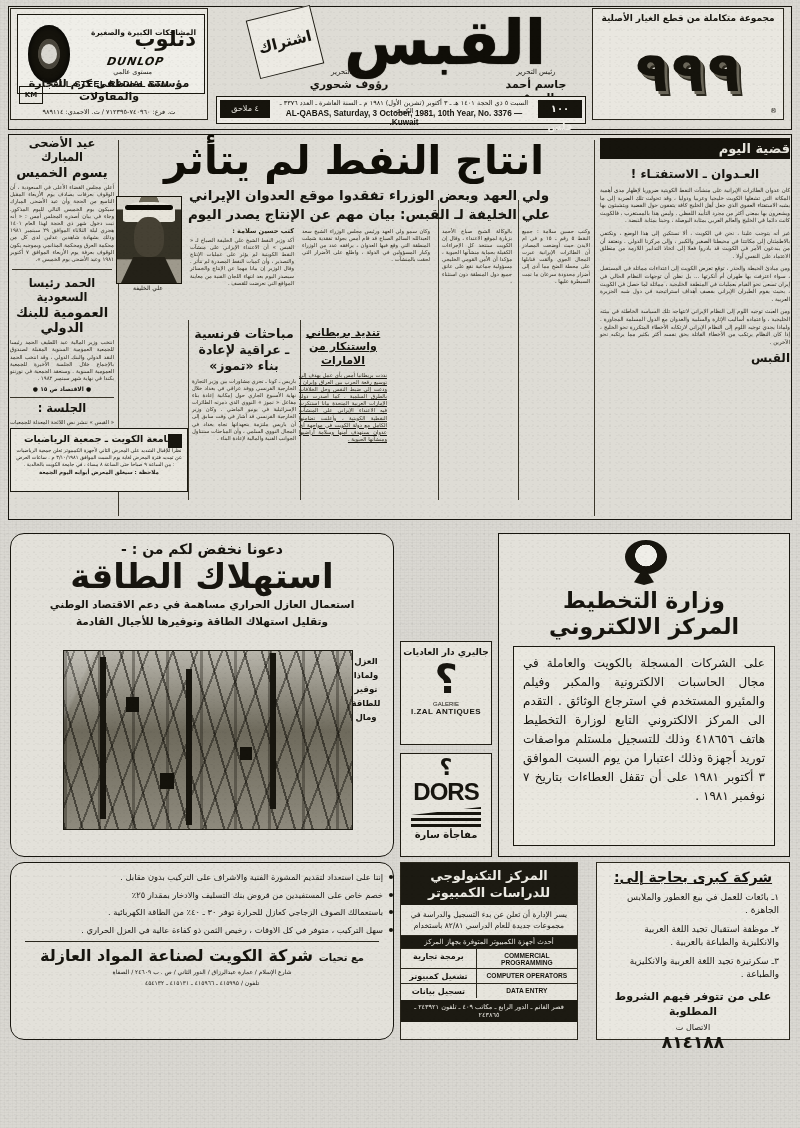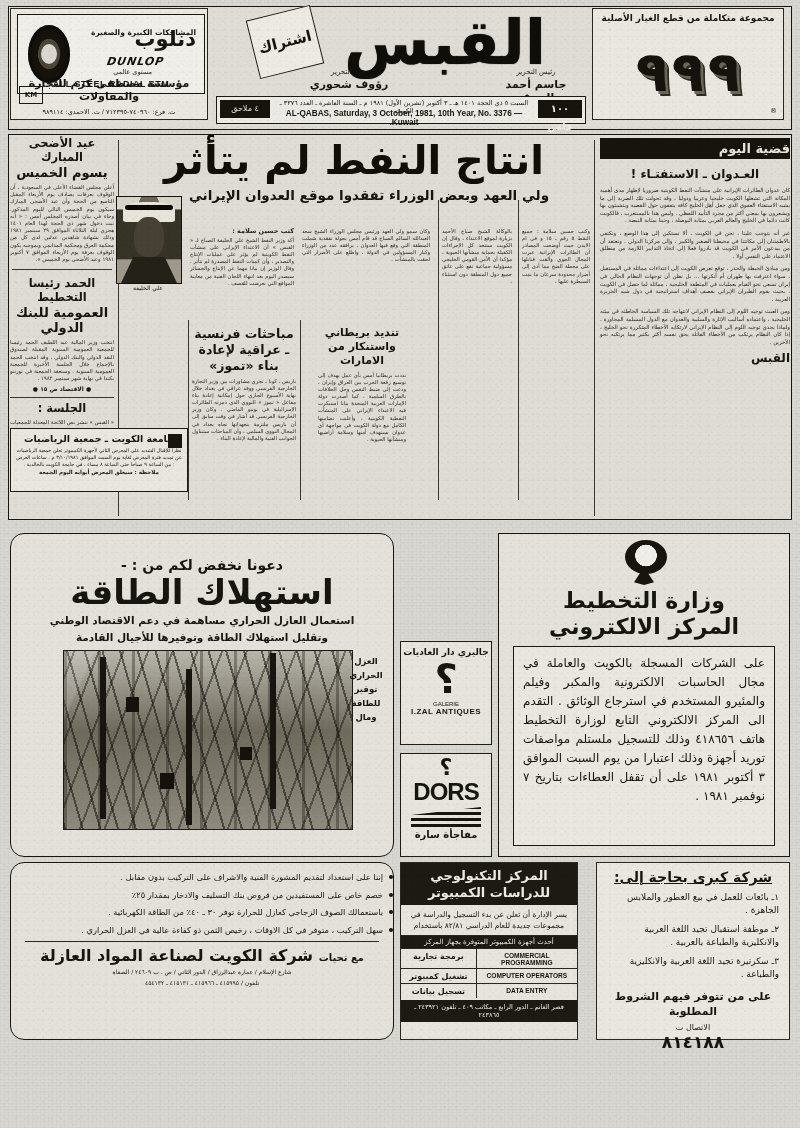--- a/index.html
+++ b/index.html
@@ -108,21 +108,21 @@
 
   
   #opinion-col{left:600px;top:138px;width:190px;height:368px;}
   #op-banner{background:#16140d;color:#e6e4dc;font-size:13px;font-weight:bold;text-align:right;padding:3px 0;letter-spacing:1px;}
   #op-title{font-size:12px;font-weight:bold;text-align:center;margin:8px 0 6px;letter-spacing:1px;}
   .op-p{font-size:5.5px;line-height:7.6px;text-align:justify;margin-bottom:5px;color:#26241a;}
   #op-sign{font-size:12px;font-weight:bold;text-align:right;margin-top:4px;}
 
   
   #energy-ad{left:10px;top:533px;width:384px;height:324px;border-radius:14px;}
-  .en-l1{font-size:14px;font-weight:bold;text-align:center;margin-top:23px;letter-spacing:1px;}
+  .en-l1{font-size:14px;font-weight:bold;text-align:center;margin-top:7px;letter-spacing:1px;}
   .en-l2{font-size:34px;font-weight:bold;text-align:center;line-height:38px;letter-spacing:-1px;}
   .en-l3{font-size:10.5px;font-weight:bold;text-align:center;line-height:15px;margin:2px 6px 0;}
   #en-photo{position:absolute;left:52px;top:116px;width:288px;height:178px;border:1px solid #1c1a12;
     background:
       linear-gradient(115deg, rgba(255,255,255,.14) 0 8%, transparent 9%),
       repeating-linear-gradient(74deg, rgba(20,18,12,.55) 0 2px, transparent 2px 17px),
       repeating-linear-gradient(-69deg, rgba(20,18,12,.45) 0 2px, transparent 2px 23px),
       repeating-linear-gradient(90deg, rgba(25,22,15,.35) 0 3px, transparent 3px 34px),
       linear-gradient(180deg,#b9b6ac 0%,#6e6a5c 45%,#8e8a7d 100%);}
   #en-photo .post{position:absolute;width:6px;background:#17150e;}
@@ -253,21 +253,21 @@
   <div class="abs col-rule" style="left:518px;top:200px;height:300px;"></div>
 
   <div class="abs ar" id="sidebar-col">
     <div>
       <div class="sb-h1">عيد الأضحى المبارك</div>
       <div class="sb-h2">يسوم الخميس</div>
       <div class="sb-body">أعلن مجلس القضاء الأعلى في السعودية ، أن الوقوف بعرفات يصادف يوم الأربعاء المقبل التاسع من الحجة وأن عيد الأضحى المبارك سيكون يوم الخميس التالي لليوم المذكور. وجاء في بيان أصدره المجلس أمس : « أنه ثبت دخول شهر ذي الحجة لهذا العام ١٤٠١ هجري ليلة الثلاثاء الموافق ٢٩ سبتمبر ١٩٨١ وذلك بشهادة شاهدين عدلين لدى كل من محكمة العرق ومحكمة المذانمي وبموجبه يكون الوقوف بعرفة يوم الأربعاء الموافق ٧ أكتوبر ١٩٨١ وعيد الأضحى يوم الخميس ».</div>
     </div>
     <div class="sb-sep"></div>
     <div>
-      <div class="sb-h1">الحمد رئيسا التخطيط</div>
+      <div class="sb-h1">الحمد رئيسا السعودية</div>
       <div class="sb-h2">العمومية للبنك الدولي</div>
       <div class="sb-body">انتخب وزير المالية عبد اللطيف الحمد رئيسا للجمعية العمومية السنوية المقبلة لصندوق النقد الدولي والبنك الدولي ، وقد انتخب الحمد بالإجماع خلال الجلسة الأخيرة للجمعية العمومية السنوية . وستعقد الجمعية في تورنتو بكندا في نهاية شهر سبتمبر ١٩٨٢ .</div>
       <div class="sb-note">● الاقتصاد ص ١٥ ●</div>
     </div>
     <div class="sb-box">
       <div class="sb-h1">الجلسة :</div>
       <div class="sb-body ctr">« القبس » تنشر نص اللائحة المعدلة للجمعيات الطبية</div>
       <div class="sb-note">● ص ١٧ ●</div>
     </div>
   </div>
@@ -277,20 +277,21 @@
     <div class="uni-t">جامعة الكويت ـ جمعية الرياضيات</div>
     <div class="uni-b">نظرا للإقبال الشديد على المعرض الثاني لأجهزة الكمبيوتر تعلن جمعية الرياضيات عن تمديد فترة المعرض لغاية يوم السبت الموافق ٣/١٠/١٩٨١ م . ساعات العرض : من الساعة ٩ صباحا حتى الساعة ٨ مساء ، في جامعة الكويت بالخالدية .</div>
     <div class="uni-f">ملاحظة : سيغلق المعرض أبوابه اليوم الجمعة</div>
   </div>
 
   <div class="abs ar" id="main-head">
     <h1>انتاج النفط لم يتأثر</h1>
   </div>
   <div class="abs ar" id="sub-head">
     <div class="sub-l">ولي العهد وبعض الوزراء تفقدوا موقع العدوان الإيراني</div>
+    <div class="sub-l">علي الخليفة لـ القبس: بيان مهم عن الإنتاج يصدر اليوم</div>
   </div>
 
   <div class="abs" id="portrait">
     <div class="ghutra"></div>
     <div class="agal"></div>
     <div class="face"></div>
     <div class="body"></div>
   </div>
   <div class="cap-name ar">علي الخليفة</div>
 
@@ -305,21 +306,21 @@
     <div>بالوكالة الشيخ صباح الأحمد بزيارة لموقع الاعتداء ، وقال إن الكويت ستتخذ كل الإجراءات الكفيلة بحماية منشآتها الحيوية ، مؤكدا أن الأمن القومي الخليجي مسؤولية جماعية تقع على عاتق جميع دول المنطقة دون استثناء .</div>
   </div>
   <div class="news-col ar" style="left:522px;top:228px;width:68px;">
     <div>وكتب حسين سلامة : جميع النقط ٥ رقم ـ ١٥ و في ام الايدن حيث أوضحت المصادر أن الطائرات الإيرانية عبرت المجال الجوي وألقت قنابلها على محطة الضخ مما أدى إلى أضرار محدودة سرعان ما تمت السيطرة عليها .</div>
   </div>
 
   <div class="abs ar" style="left:192px;top:326px;width:104px;">
     <div class="mini-head">مباحثات فرنسية ـ عراقية لإعادة بناء «تموز»</div>
     <div class="news-col" style="position:relative;left:0;top:4px;width:104px;">باريس ـ كونا ـ تجري مشاورات بين وزير التجارة الخارجية الفرنسي ووفد عراقي في بغداد خلال نهاية الأسبوع الجاري حول إمكانية إعادة بناء مفاعل « تموز » النووي الذي دمرته الطائرات الإسرائيلية في يونيو الماضي . وكان وزير الخارجية الفرنسي قد أشار في وقت سابق إلى أن باريس ملتزمة بتعهداتها تجاه بغداد في المجال النووي السلمي ، وأن المباحثات ستتناول الجوانب الفنية والمالية لإعادة البناء .</div>
   </div>
-  <div class="abs ar" style="left:318px;top:326px;width:88px;">
+  <div class="abs ar" style="left:299px;top:326px;width:88px;text-decoration:underline;">
     <div class="mini-head sm">تنديد بريطاني واستنكار من الامارات</div>
     <div class="news-col" style="position:relative;left:0;top:4px;width:88px;">نددت بريطانيا أمس بأي عمل يهدف إلى توسيع رقعة الحرب بين العراق وإيران ، ودعت إلى ضبط النفس وحل الخلافات بالطرق السلمية . كما أصدرت دولة الإمارات العربية المتحدة بيانا استنكرت فيه الاعتداء الإيراني على المنشآت النفطية الكويتية ، وأعلنت تضامنها الكامل مع دولة الكويت في مواجهة أي عدوان يستهدف أمنها وسلامة أراضيها ومنشآتها الحيوية .</div>
   </div>
 
   <div class="abs ar" id="opinion-col">
     <div id="op-banner">قضية اليوم</div>
     <div id="op-title">العـدوان ـ الاستفتـاء !</div>
     <div class="op-p">كان عدوان الطائرات الإيرانية على منشآت النفط الكويتية ضروريا لإظهار مدى أهمية المكانة التي تشغلها الكويت خليجيا وعربيا ودوليا ، وقد تحولت تلك الضربة إلى ما يشبه الاستفتاء العفوي الذي جعل أهل الخليج كافة يتفقون حول القضية ويتشبثون بها ويشعرون بها بمعنى أكثر من مجرد التأييد اللفظي . وليس هذا بالمستغرب ، فالكويت كانت دائما في الخليج والعالم العربي بمثابة البوصلة ، وحبنا بمثابة النبضة .</div>
     <div class="op-p">غير أنه يتوجب علينا ، نحن في الكويت ، ألا نستكين إلى هذا الوضع ، ونكتفي بالاطمئنان إلى مكانتنا في محيطنا الصغير والكبير ، وإلى مركزنا الدولي . ونعتقد أن من يبدعون الأمر في الكويت قد بادروا فعلا إلى اتخاذ التدابير اللازمة من منطلق الاعتماد على النفس أولا .</div>
     <div class="op-p">ومن مبادئ الحيطة والحذر ، توقع تعرض الكويت إلى اعتداءات مماثلة في المستقبل ، سواء اعترفت بها طهران أم أنكرتها ... بل نظن أن توجهات النظام الحالي في إيران تسعى نحو القيام بعمليات في المنطقة الخليجية ، مماثلة لما حصل في الكويت ، بحيث يقوم الطيران الإيراني بقصف أهداف استراتيجية في دول شبه الجزيرة العربية .</div>
@@ -335,21 +336,21 @@
     <div id="en-photo">
       <div class="post" style="left:36px;top:6px;bottom:10px;"></div>
       <div class="post" style="left:122px;top:18px;bottom:4px;"></div>
       <div class="post" style="left:206px;top:2px;bottom:20px;"></div>
       <div class="blob" style="left:62px;top:46px;width:13px;height:15px;"></div>
       <div class="blob" style="left:96px;top:122px;width:14px;height:16px;"></div>
       <div class="blob" style="left:176px;top:96px;width:12px;height:13px;"></div>
     </div>
     <div class="en-side">
       <div>العزل</div>
-      <div>الحراري</div>
+      <div>ولماذا</div>
       <div>توفير</div>
       <div>للطاقة</div>
       <div>ومال</div>
     </div>
   </div>
 
   <div class="abs ar" id="sm-ads">
     <div class="sm-ad" id="ad-galerie">
       <div class="gal-ar">جاليري دار العاديات</div>
       <div class="gal-mark">؟</div>

